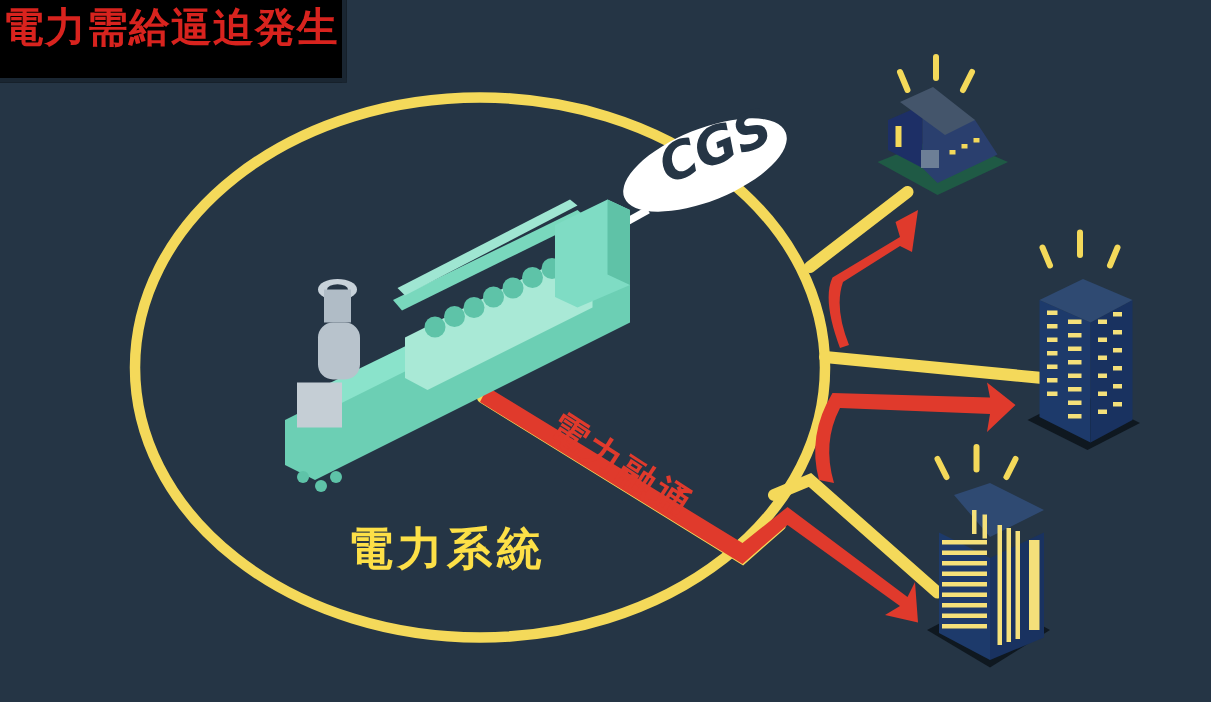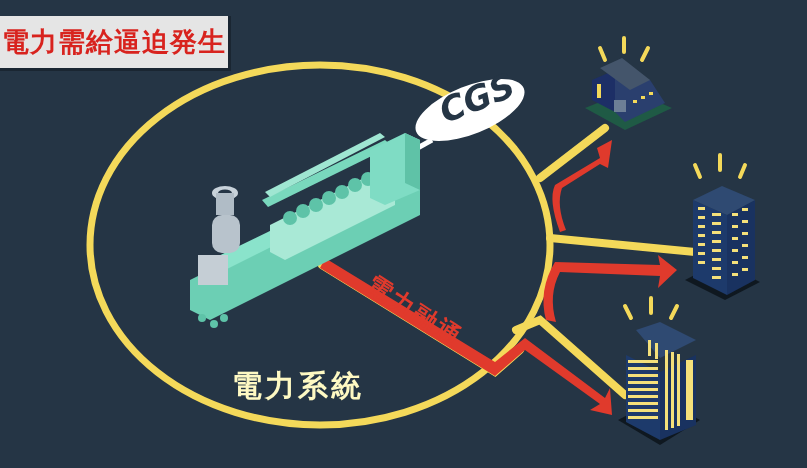--- a/index.html
+++ b/index.html
@@ -1,29 +1,29 @@
 <!DOCTYPE html>
 <html><head>
 <meta charset="utf-8">
 <style>
   html, body { margin: 0; padding: 0; background: #253545; }
   body { width: 807px; height: 468px; overflow: hidden; position: relative; font-family: "DejaVu Sans", sans-serif; }
   #stage { position: absolute; left: 0; top: 0; width: 807px; height: 468px; background: #253545; }
   svg { position: absolute; left: 0; top: 0; }
   .title-banner {
     position: absolute; left: 0; top: 0; width: 228px; height: 52px;
-    background: #e5e5e5; border-right: 3px solid #1a2632; border-bottom: 3px solid #1a2632;
-    display: flex; align-items: center; justify-content: center; margin-top: 16px;
+    background: #000000; border-right: 3px solid #1a2632; border-bottom: 3px solid #1a2632;
+    display: flex; align-items: flex-start; justify-content: center;
   }
   .title-banner span {
     color: #d8231e; font-weight: bold; font-size: 27px; letter-spacing: 1px;
     font-family: "DejaVu Sans", sans-serif;
   }
   .label { position: absolute; font-weight: bold; font-family: "DejaVu Sans", sans-serif; white-space: nowrap; }
-  .grid-label { left: 232px; top: 366px; font-size: 30px; color: #fef9c3; letter-spacing: 3px; }
+  .grid-label { left: 232px; top: 346px; font-size: 30px; color: #fde047; letter-spacing: 3px; }
   .transfer-label {
     left: 378px; top: 268px; font-size: 25px; color: #e03a2c; letter-spacing: 2px;
     transform-origin: left top; transform: rotate(33deg);
   }
   .cgs-label {
     position: absolute; left: 432px; top: 78px; width: 90px; text-align: center;
     font-size: 34px; font-style: italic; font-weight: bold; color: #253545;
     transform: rotate(-22deg); font-family: "DejaVu Sans", sans-serif;
   }
 </style>

